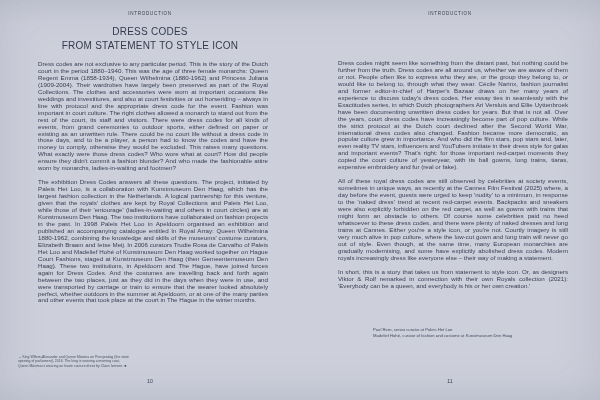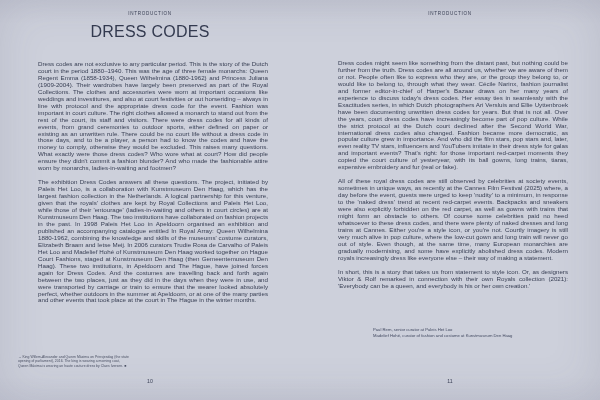--- a/index.html
+++ b/index.html
@@ -23,21 +23,21 @@
   .page.right { left: 300px; }
   .page-header {
     position: absolute; top: 11px; left: 0; width: 100%;
     text-align: center;
     font-size: 4.6px; letter-spacing: 0.7px; font-weight: 400;
     color: #3c4257;
   }
   .title-block {
     position: absolute; top: 25px; left: 0; width: 100%;
     text-align: center;
-    font-size: 16px; line-height: 14px; letter-spacing: 0.25px;
+    font-size: 10px; line-height: 14px; letter-spacing: 0.25px;
     font-weight: 400; color: #333a4f;
   }
   .body-col {
     position: absolute; left: 38px; width: 230px;
     font-size: 6.2px; line-height: 6.95px;
     text-align: justify; text-justify: inter-word;
     color: #373e53;
   }
   .page.left  .body-col { top: 61px; }
   .page.right .body-col { top: 60px; }
@@ -60,20 +60,21 @@
 </style>
 </head>
 <body>
 
 <div class="spread">
 
   <div class="page left">
     <div class="page-header">INTRODUCTION</div>
     <div class="title-block">
       <div>DRESS CODES</div>
+      <div>FROM STATEMENT TO STYLE ICON</div>
     </div>
     <div class="body-col">
       <p>Dress codes are not exclusive to any particular period. This is the story of the Dutch court in the period 1880–1940. This was the age of three female monarchs: Queen Regent Emma (1858-1934), Queen Wilhelmina (1880-1962) and Princess Juliana (1909-2004). Their wardrobes have largely been preserved as part of the Royal Collections. The clothes and accessories were worn at important occasions like weddings and investitures, and also at court festivities or out horseriding – always in line with protocol and the appropriate dress code for the event. Fashion was important in court culture. The right clothes allowed a monarch to stand out from the rest of the court, its staff and visitors. There were dress codes for all kinds of events, from grand ceremonies to outdoor sports, either defined on paper or existing as an unwritten rule. There could be no court life without a dress code in those days, and to be a player, a person had to know the codes and have the money to comply, otherwise they would be excluded. This raises many questions. What exactly were those dress codes? Who wore what at court? How did people ensure they didn't commit a fashion blunder? And who made the fashionable attire worn by monarchs, ladies-in-waiting and footmen?</p>
       <p>The exhibition Dress Codes answers all these questions. The project, initiated by Paleis Het Loo, is a collaboration with Kunstmuseum Den Haag, which has the largest fashion collection in the Netherlands. A logical partnership for this venture, given that the royals' clothes are kept by Royal Collections and Paleis Het Loo, while those of their 'entourage' (ladies-in-waiting and others in court circles) are at Kunstmuseum Den Haag. The two institutions have collaborated on fashion projects in the past. In 1998 Paleis Het Loo in Apeldoorn organised an exhibition and published an accompanying catalogue entitled In Royal Array: Queen Wilhelmina 1880-1962, combining the knowledge and skills of the museums' costume curators, Elizabeth Braam and Ietse Meij. In 2006 curators Trudie Rosa de Carvalho of Paleis Het Loo and Madelief Hohé of Kunstmuseum Den Haag worked together on Hague Court Fashions, staged at Kunstmuseum Den Haag (then Gemeentemuseum Den Haag). These two institutions, in Apeldoorn and The Hague, have joined forces again for Dress Codes. And the costumes are travelling back and forth again between the two places, just as they did in the days when they were in use, and were transported by carriage or train to ensure that the wearer looked absolutely perfect, whether outdoors in the summer at Apeldoorn, or at one of the many parties and other events that took place at the court in The Hague in the winter months.</p>
     </div>
     <div class="footnote">→ King Willem-Alexander and Queen Máxima on Prinsjesdag (the state opening of parliament), 2016. The king is wearing a morning coat, Queen Máxima is wearing an haute couture dress by Claes Iversen. ■</div>
     <div class="page-number">10</div>
   </div>
 
   <div class="page right">

